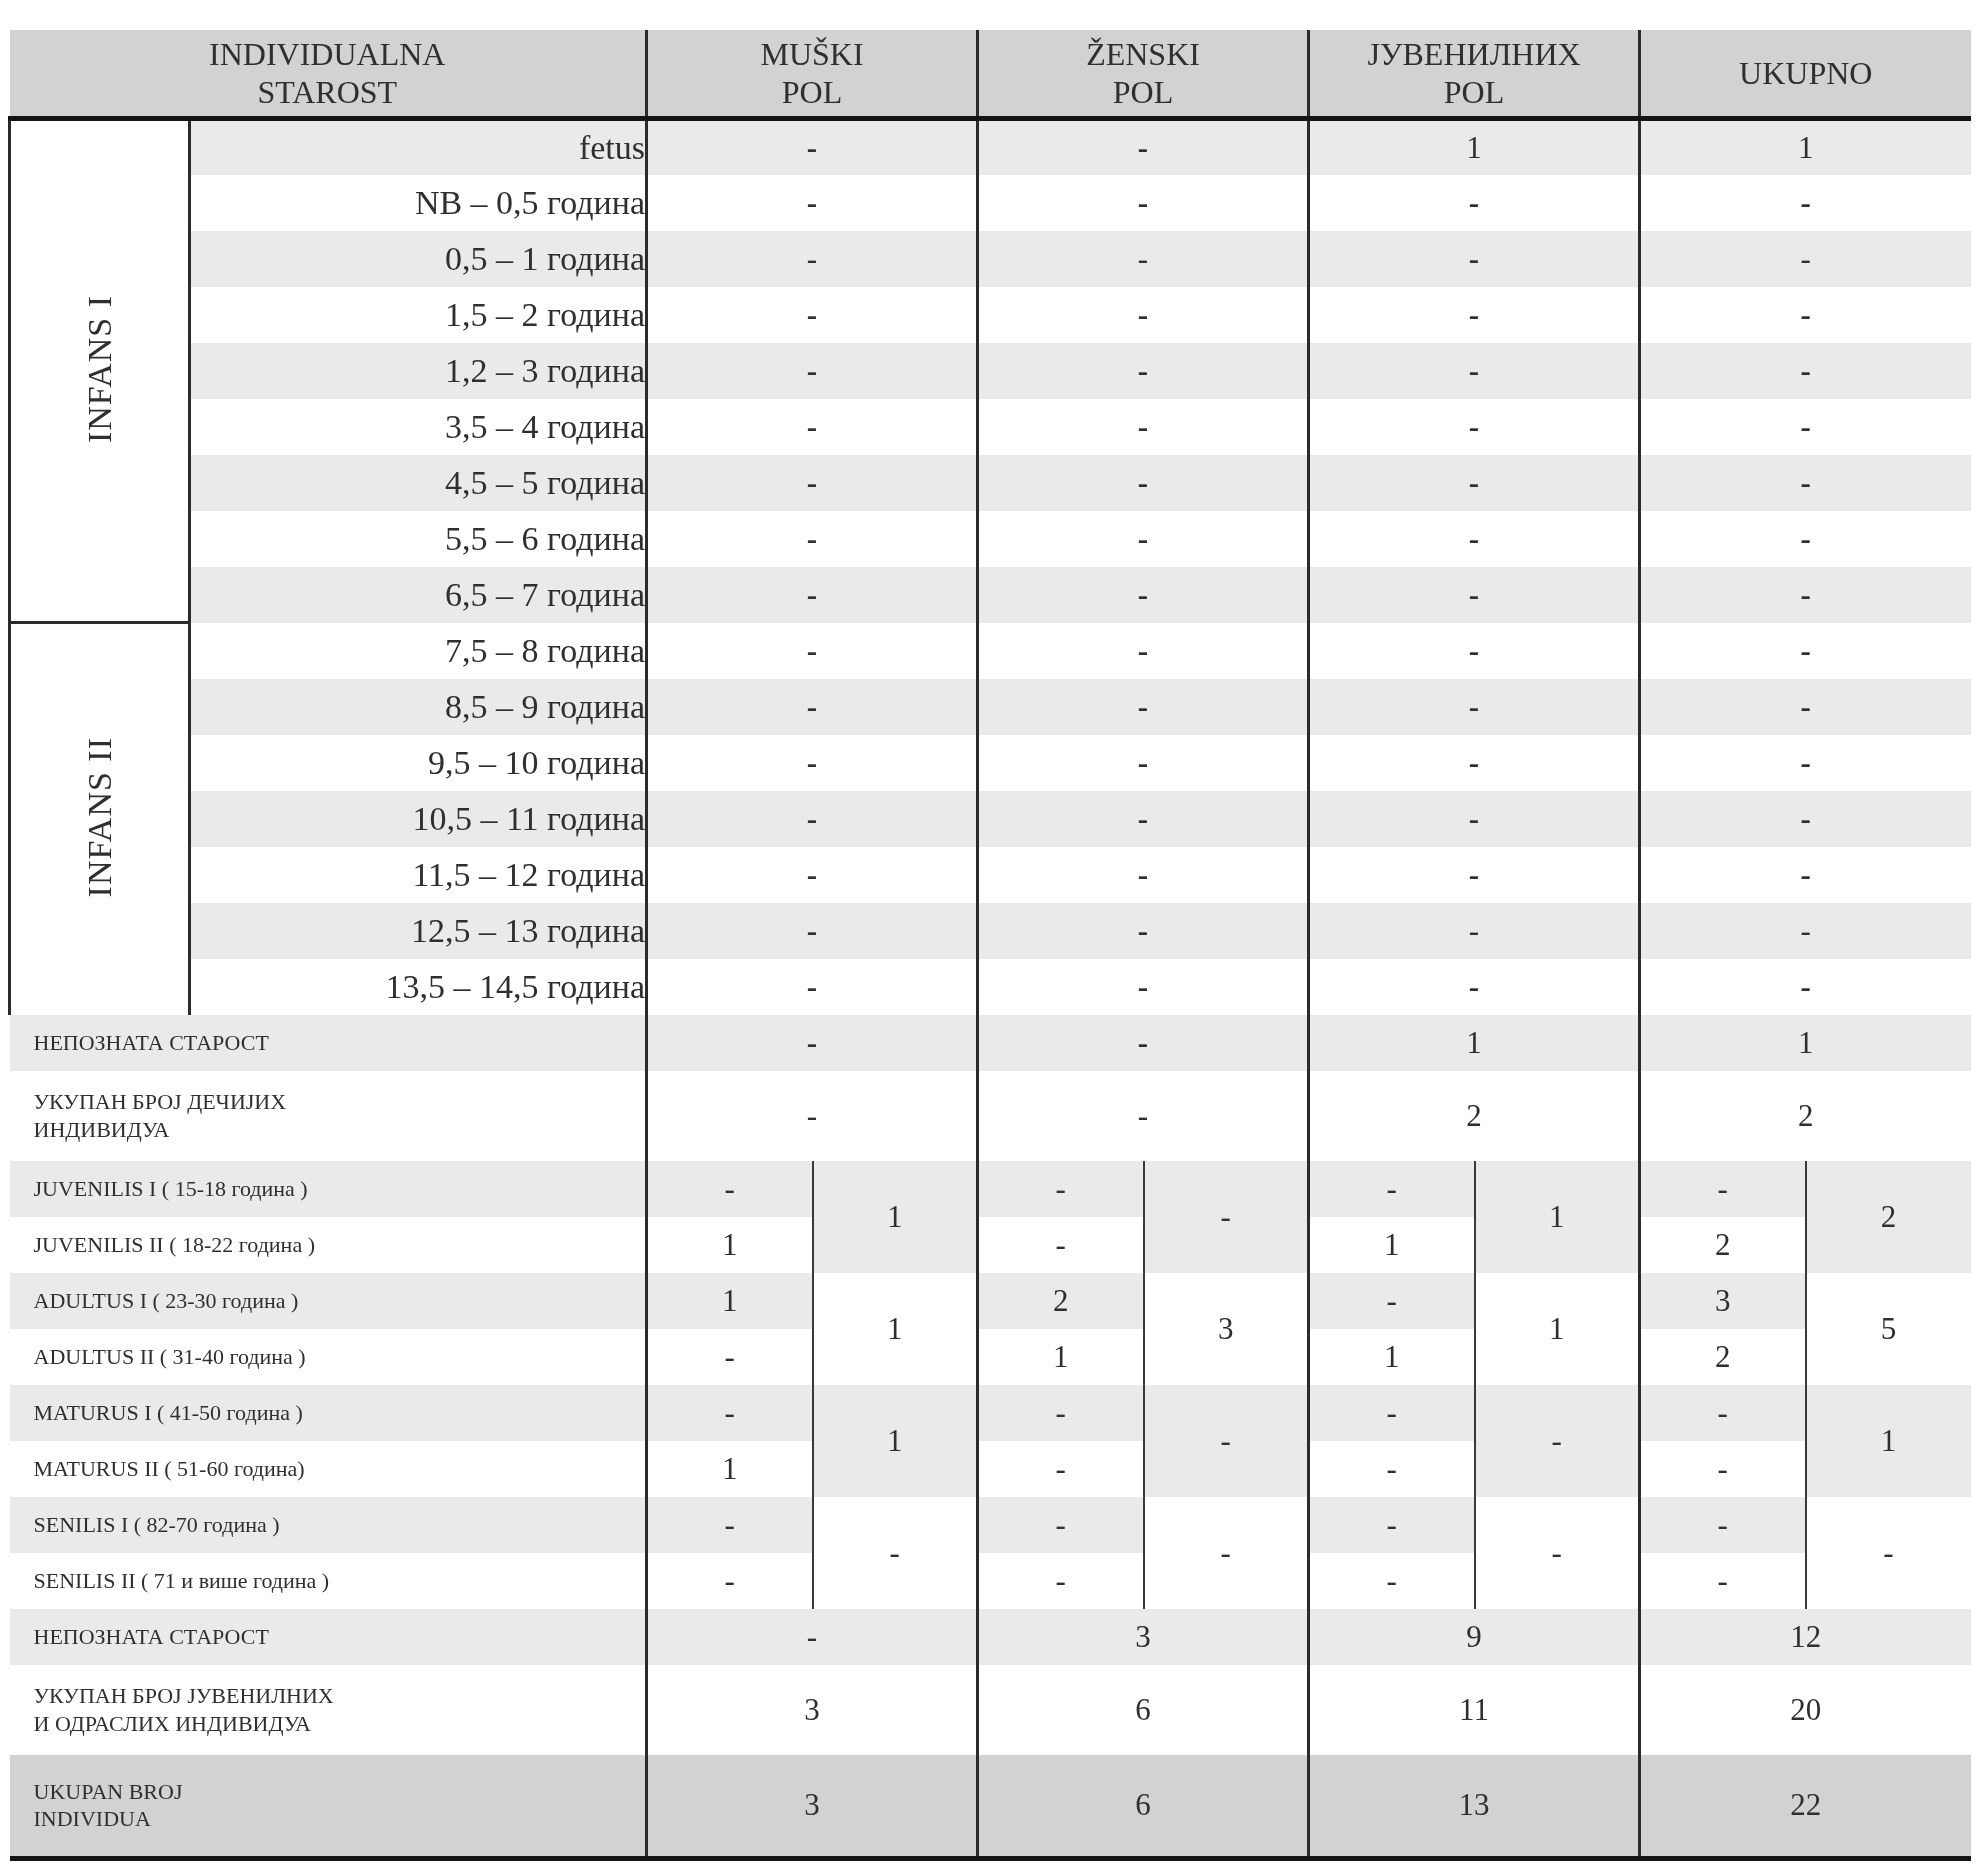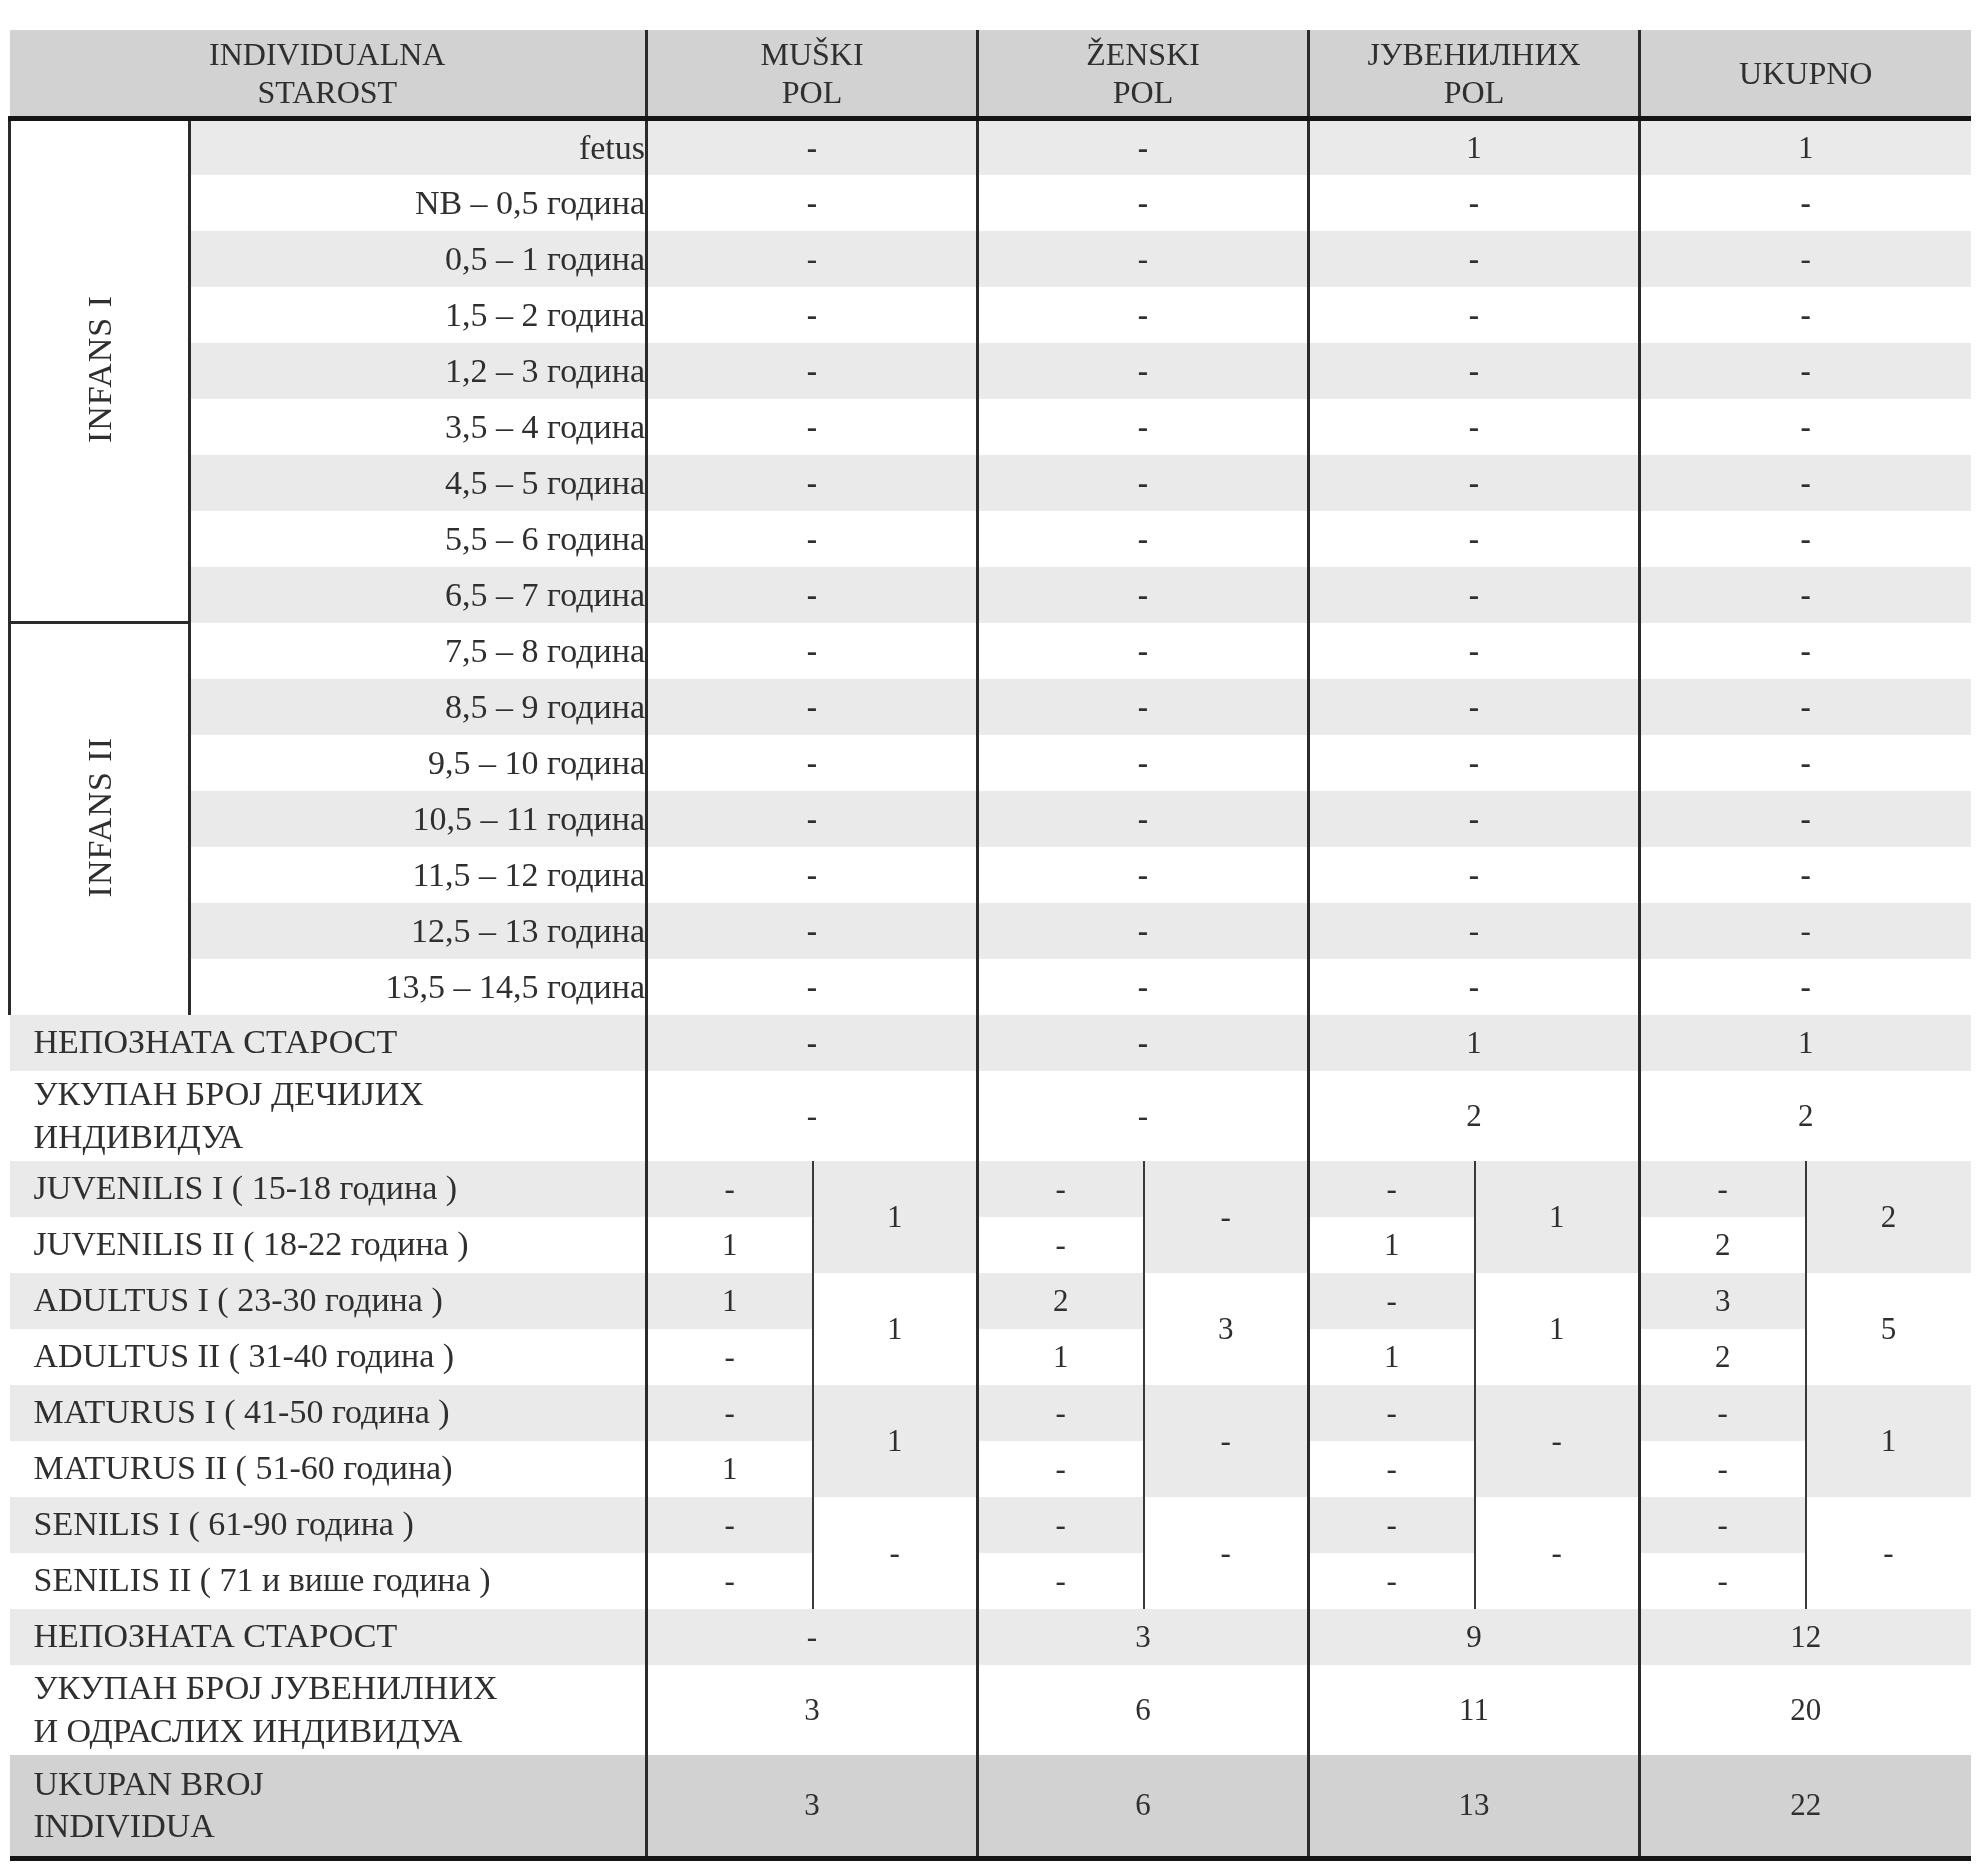--- a/index.html
+++ b/index.html
@@ -47,21 +47,21 @@
   td.group.gb{border-bottom:3px solid var(--line-col);}
   .vert{
     display:inline-block;
     writing-mode:vertical-rl;
     transform:rotate(180deg);
     font-size:34px;
     letter-spacing:1px;
   }
   
   td.age{font-size:34px;padding-left:24px;text-align:right;}
-  td.cat{font-size:34px;padding-left:24px;text-align:left;white-space:pre-line;line-height:1.25;}
+  td.cat{font-size:22px;padding-left:24px;text-align:left;white-space:pre-line;line-height:1.25;}
   
   td.val{font-size:31px;text-align:center;}
   td.val.b{font-weight:700;}
   
   td.mL{border-left:2px solid var(--line-sub);}
   td.mg{background:var(--stripe);}
   td.mw{background:#ffffff;}
   
   tr.g > td{background:var(--stripe);}
   tr.g > td.group{background:#ffffff;}
@@ -291,21 +291,21 @@
   </tr>
   <tr class="w rA">
     <td colspan="2" class="cat">MATURUS II ( 51-60 година)</td>
     <td class="val cL">1</td>
     <td class="val cL">-</td>
     <td class="val cL">-</td>
     <td class="val cL">-</td>
   </tr>
 
   <tr class="g rA">
-    <td colspan="2" class="cat">SENILIS I ( 61-90 година )</td>
+    <td colspan="2" class="cat">SENILIS I ( 82-70 година )</td>
     <td class="val cL">-</td>
     <td class="val mL mw" rowspan="2">-</td>
     <td class="val cL">-</td>
     <td class="val mL mw" rowspan="2">-</td>
     <td class="val cL">-</td>
     <td class="val mL mw" rowspan="2">-</td>
     <td class="val cL">-</td>
     <td class="val mL mw" rowspan="2">-</td>
   </tr>
   <tr class="w rA">

